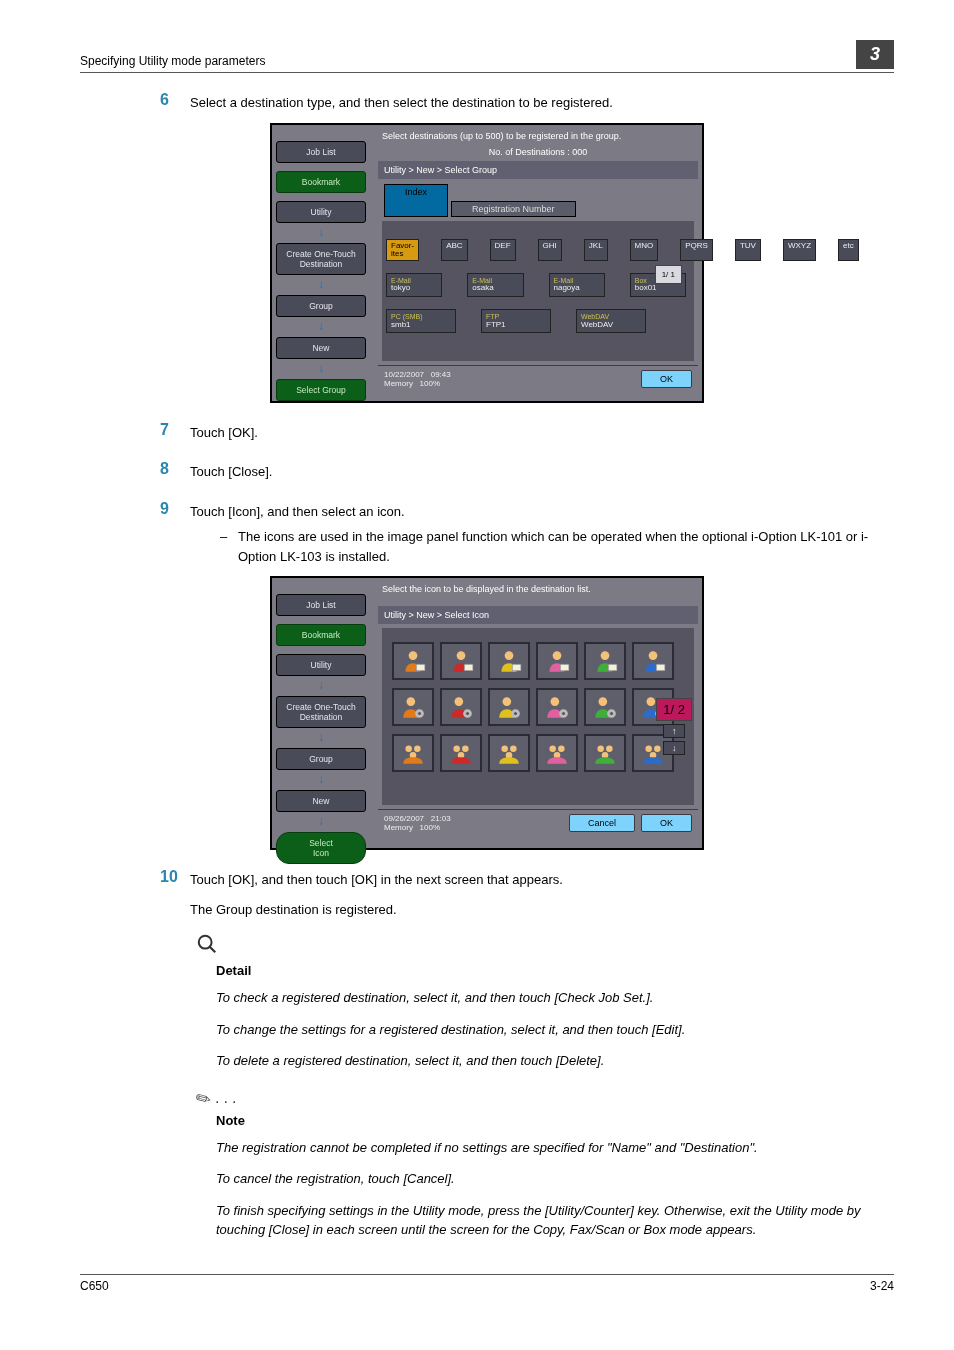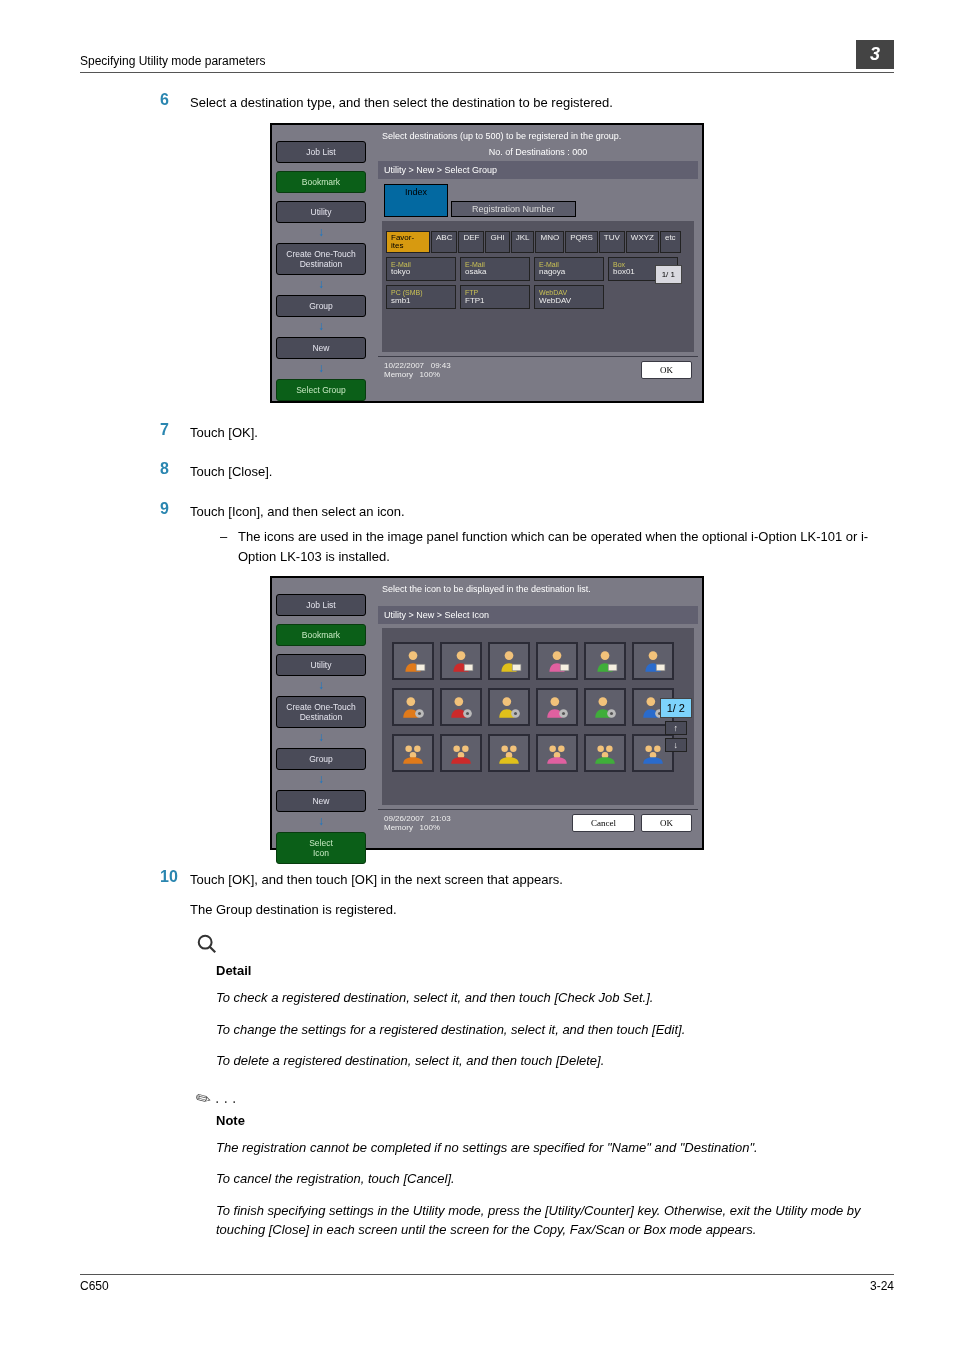--- a/index.html
+++ b/index.html
@@ -141,21 +141,22 @@
   }
   .dp-body {
     background: #555460;
     margin: 4px 4px;
     padding: 6px 4px 16px 4px;
     flex: 1;
   }
   .dp-indexrow, .dp-destrow {
     display: flex;
     flex-wrap: nowrap;
-    margin: 4px 0;
+    margin: 12px 0;
+    gap: 21px;
   }
   .idx-btn {
     background: #4a4b58;
     border: 1px solid #222;
     font-size: 8px;
     padding: 2px 4px;
     margin-right: 1px;
     color: #eee;
     line-height: 1;
   }
@@ -185,43 +186,42 @@
   .dp-pager2 {
     position: absolute;
     right: 10px;
     top: 120px;
     display: flex;
     flex-direction: column;
     align-items: center;
     gap: 3px;
   }
   .dp-pager2 .pg {
-    background: #7dd3fc; color: #000; font-size: 11px; padding: 3px 6px; border: 1px solid #444;
+    background: #be185d; color: #000; font-size: 13px; padding: 3px 6px; border: 1px solid #444;
   }
   .dp-pager2 .arw {
     background: #4a4b58; border: 1px solid #222; font-size: 9px; padding: 1px 8px; color: #eee;
   }
   .dp-footer {
     display: flex;
     align-items: center;
     padding: 4px 6px;
     font-size: 8px;
     color: #eee;
     border-top: 1px solid #3d3d48;
   }
   .dp-footer .spacer { flex: 1; }
   .okbtn, .cancelbtn {
-    background: #ffffff;
+    background: #7dd3fc;
     border: 1px solid #3a3a44;
     color: #000;
     font-size: 9px;
     padding: 3px 18px;
     margin-left: 6px;
     border-radius: 2px;
-    font-family: Liberation Serif, serif;
   }
   
   .icongrid {
     display: grid;
     grid-template-columns: repeat(6, 38px);
     gap: 8px 10px;
     padding: 8px 6px;
   }
   .iconcell {
     width: 38px; height: 34px;
@@ -376,21 +376,21 @@
         <div class="dp-sidebtn sel">Bookmark</div>
         <div style="height:16px"></div>
         <div class="dp-sidebtn">Utility</div>
         <div class="dp-arrow">↓</div>
         <div class="dp-sidebtn">Create One-Touch Destination</div>
         <div class="dp-arrow">↓</div>
         <div class="dp-sidebtn">Group</div>
         <div class="dp-arrow">↓</div>
         <div class="dp-sidebtn">New</div>
         <div class="dp-arrow">↓</div>
-        <div class="dp-sidebtn sel" style="white-space:pre;">Select
+        <div class="dp-sidebtn sel" style="white-space:pre;border-radius:13px;">Select
 Icon</div>
       </div>
       <div class="dp-main">
         <div class="dp-title">Select the icon to be displayed in the destination list.</div>
         <div class="dp-breadcrumb" style="margin-top:6px;">Utility &gt; New &gt; Select Icon</div>
         <div class="dp-body" style="padding:6px 4px 6px 4px;">
           <div class="icongrid">
 
             <div class="iconcell">
                 <svg viewBox="0 0 24 24">

